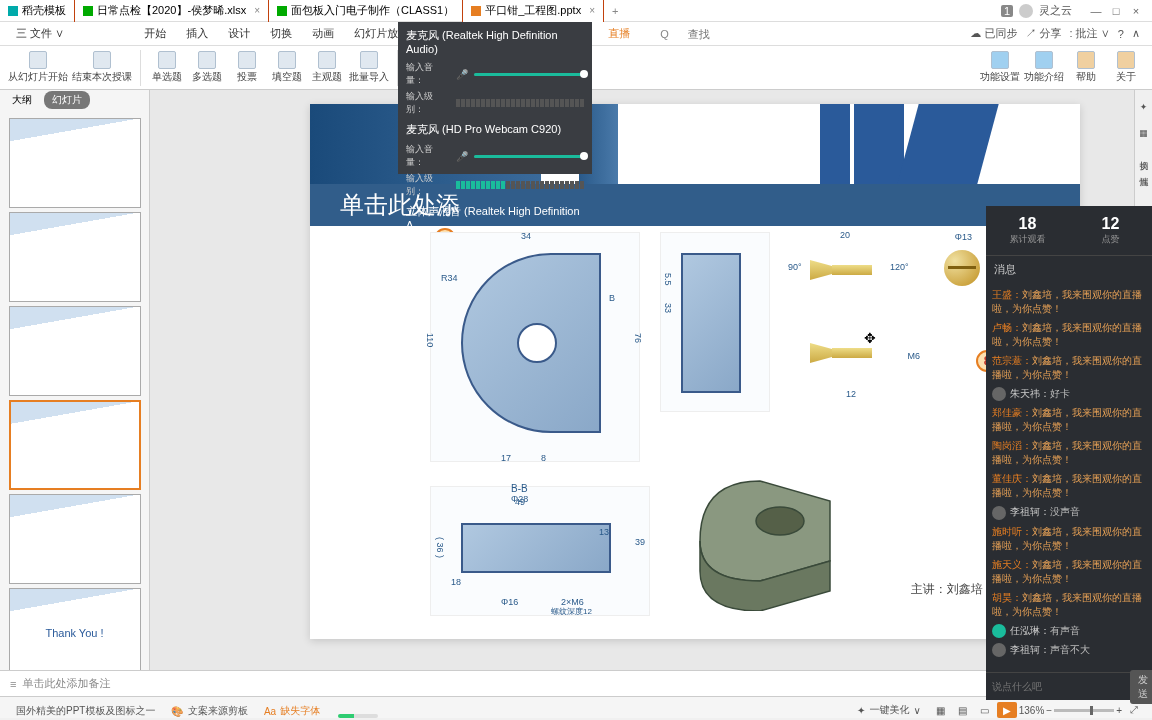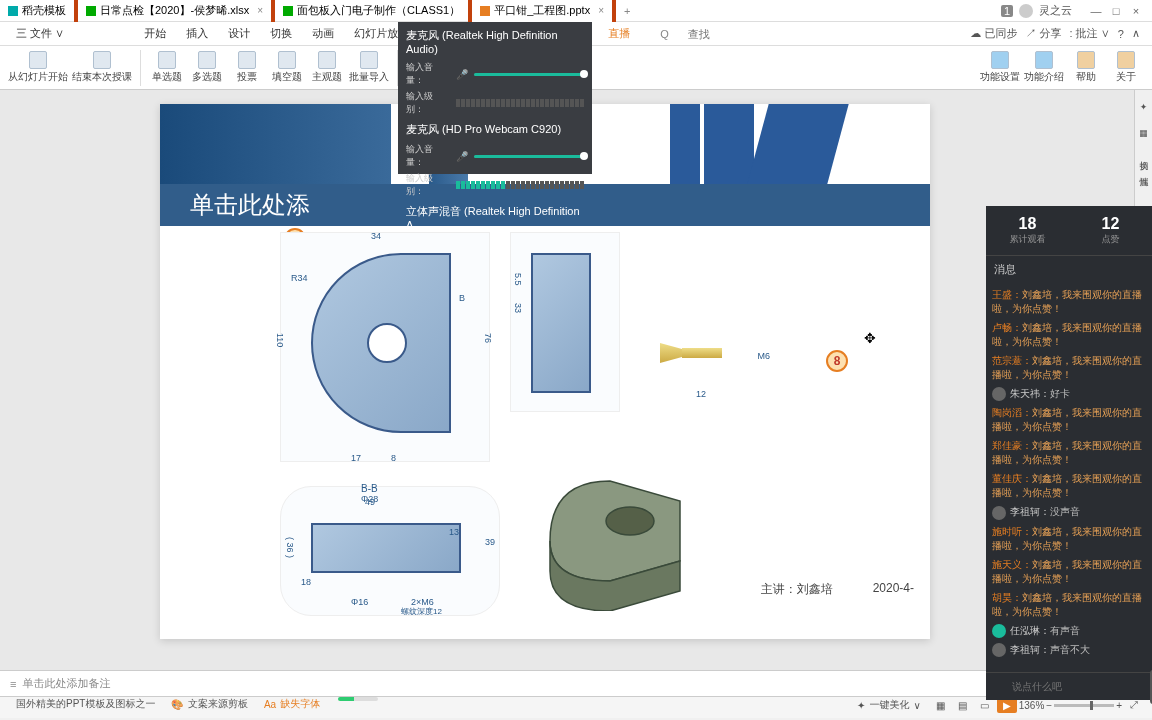--- a/index.html
+++ b/index.html
@@ -1,20 +1,20 @@
 <!DOCTYPE html>
 <html><head>
 <meta charset="utf-8">
 <style>
 * { margin: 0; padding: 0; box-sizing: border-box; font-family: "Microsoft YaHei", sans-serif; }
 body { background: #f0f0f0; width: 1152px; height: 720px; overflow: hidden; position: relative; font-size: 11px; }
 
 
 .titlebar { height: 22px; background: #fff; display: flex; align-items: center; border-bottom: 1px solid #ddd; }
-.tab { display: flex; align-items: center; height: 22px; padding: 0 8px; font-size: 11px; border-right: 4px solid #c2410c; gap: 4px; cursor: pointer; }
+.tab { display: flex; align-items: center; height: 22px; padding: 0 8px; font-size: 11px; border-right: 1px solid #c2410c; gap: 4px; cursor: pointer; }
 .tab.active { background: #fff; }
 .tab-icon { width: 10px; height: 10px; display: inline-block; }
 .tab-close { font-size: 10px; color: #888; margin-left: 4px; }
 .tab-add { padding: 0 8px; color: #888; }
 .titlebar-right { margin-left: auto; display: flex; align-items: center; gap: 6px; padding-right: 8px; font-size: 11px; color: #555; }
 .win-btns { display: flex; gap: 4px; margin-left: 10px; }
 .win-btn { width: 16px; height: 14px; display: flex; align-items: center; justify-content: center; color: #666; }
 
 
 .menubar { height: 24px; background: #fff; display: flex; align-items: center; padding: 0 6px; border-bottom: 1px solid #ddd; }
@@ -44,28 +44,28 @@
 .slide-header-blocks { position: absolute; right: 60px; top: 0; width: 200px; height: 80px; display: flex; gap: 4px; }
 .hblock { background: #2a5a9a; height: 80px; }
 .slide-title-bar { height: 42px; background: #315d8a; display: flex; align-items: center; padding-left: 30px; }
 .slide-title { color: #fff; font-size: 24px; font-family: SimHei, sans-serif; }
 .slide-body { position: relative; height: 380px; background: #fff; padding: 8px; }
 .drawing { position: absolute; background: #fafcfe; border: 1px solid #eee; }
 .drawing.d1 { left: 120px; top: 6px; width: 210px; height: 230px; }
 .drawing.d2 { left: 350px; top: 6px; width: 110px; height: 180px; }
 .drawing.d3 { left: 480px; top: 6px; width: 200px; height: 80px; }
 .drawing.d4 { left: 480px; top: 95px; width: 160px; height: 80px; }
-.drawing.d5 { left: 120px; top: 260px; width: 220px; height: 130px; border-radius: 31px; }
+.drawing.d5 { left: 120px; top: 260px; width: 220px; height: 130px; }
 .drawing.d6 { left: 340px; top: 215px; width: 250px; height: 190px; }
 .circle-num { width: 22px; height: 22px; border-radius: 50%; border: 2px solid #e67e22; background: #fde0b0; color: #c0392b; display: flex; align-items: center; justify-content: center; font-weight: bold; font-size: 12px; position: absolute; }
 .slide-footer { position: absolute; bottom: 8px; right: 16px; font-size: 12px; color: #444; display: flex; gap: 40px; }
 
 .notes-bar { height: 26px; background: #fff; border-top: 1px solid #ccc; display: flex; align-items: center; padding: 0 10px; font-size: 11px; color: #888; gap: 6px; }
 
-.statusbar { height: 22px; background: #f5f5f5; border-top: 1px solid #ccc; display: flex; align-items: flex-start; font-size: 10px; color: #555; padding: 0 8px; }
+.statusbar { height: 22px; background: #f5f5f5; border-top: 1px solid #ccc; display: flex; align-items: flex-end; font-size: 10px; color: #555; padding: 0 8px; }
 .sb-item { padding: 0 8px; display: flex; align-items: center; gap: 4px; }
 .sb-right { margin-left: auto; display: flex; align-items: center; gap: 2px; }
 .vbtn { width: 20px; height: 16px; border: 1px solid transparent; display: flex; align-items: center; justify-content: center; }
 .vbtn.play { background: #e67e22; color: #fff; border-radius: 2px; }
 
 
 .right-strip { position: absolute; right: 0; top: 90px; width: 18px; height: 540px; background: #f0f0f0; border-left: 1px solid #ccc; display: flex; flex-direction: column; align-items: center; gap: 8px; padding-top: 8px; font-size: 9px; }
 .rs-item { writing-mode: vertical-rl; padding: 4px 0; cursor: pointer; color: #555; }
 
 
@@ -88,21 +88,21 @@
 .stat-num { font-size: 16px; color: #fff; font-weight: bold; }
 .stat-label { font-size: 9px; color: #999; }
 .chat-title { padding: 6px 8px; font-size: 11px; color: #ccc; }
 .chat-list { flex: 1; overflow-y: auto; padding: 0 6px; }
 .chat-msg { margin: 5px 0; line-height: 1.4; font-size: 10px; }
 .chat-user { color: #e67e22; }
 .chat-text { color: #e6a055; }
 .chat-msg.sys .chat-text { color: #bbb; }
 .chat-avatar { width: 14px; height: 14px; border-radius: 50%; background: #666; display: inline-block; vertical-align: middle; margin-right: 4px; }
 .chat-input-row { height: 28px; display: flex; align-items: center; padding: 0 6px; gap: 6px; border-top: 1px solid #444; }
-.chat-input { flex: 1; background: transparent; border: none; color: #aaa; font-size: 10px; outline: none; margin-left: 20px; }
+.chat-input { flex: 1; background: transparent; border: none; color: #aaa; font-size: 10px; outline: none; }
 .chat-send { background: #555; color: #ccc; border: none; padding: 3px 8px; border-radius: 3px; font-size: 10px; }
 
 .move-cursor { position: absolute; left: 864px; top: 330px; font-size: 14px; color: #000; z-index: 45; pointer-events: none; }
 .screw { position: absolute; display: flex; align-items: center; }
 .screw-head { width: 22px; height: 20px; background: linear-gradient(180deg, #eedd88, #ccaa44); clip-path: polygon(0 0, 100% 30%, 100% 70%, 0 100%); }
 .screw-body { width: 40px; height: 10px; background: linear-gradient(180deg, #eedd88, #ccaa44); }
 .gold-circle { width: 36px; height: 36px; border-radius: 50%; background: radial-gradient(circle at 30% 30%, #f0e0a0, #c09020); position: absolute; }
 .iso-part { position: absolute; left: 20px; top: 0; width: 210px; height: 170px; }
 </style>
 </head>
@@ -226,20 +226,47 @@
       <span>帮助</span>
     </div>
   <div class="rb-item">
       <div class="rb-icon" style="background:#f0d0a0"></div>
       <span>关于</span>
     </div>
 </div>
 
 <div class="main">
 
+  <div class="slide-panel">
+    <div class="panel-tabs">
+      <div class="panel-tab">大纲</div>
+      <div class="panel-tab active">幻灯片</div>
+    </div>
+    <div class="slide-list">
+      <div class="thumb">
+          <div class="thumb-img"></div>
+        </div>
+      <div class="thumb">
+          <div class="thumb-img"></div>
+        </div>
+      <div class="thumb">
+          <div class="thumb-img"></div>
+        </div>
+      <div class="thumb selected">
+          <div class="thumb-img"></div>
+        </div>
+      <div class="thumb">
+          <div class="thumb-img"></div>
+        </div>
+      <div class="thumb">
+          <div class="thumb-img" style="display:flex;align-items:center;justify-content:center;color:#2a5a9a;font-size:11px">Thank You !</div>
+        </div>
+
+    </div>
+  </div>
 
   <div class="editor">
     <div class="slide-canvas">
       <div class="slide-header">
         <div class="slide-header-blocks">
           <div class="hblock" style="width:30px"></div>
           <div class="hblock" style="width:50px"></div>
           <div class="hblock" style="width:80px;transform:skewX(-15deg)"></div>
         </div>
       </div>
@@ -261,20 +288,33 @@
           <span style="position:absolute;bottom:-2px;left:70px;font-size:9px;color:#2a5a8a">17</span>
           <span style="position:absolute;bottom:-2px;left:110px;font-size:9px;color:#2a5a8a">8</span>
         </div>
 
         <div class="drawing d2">
           <div style="position:absolute;left:20px;top:20px;width:60px;height:140px;border:2px solid #3a5a8a;background:linear-gradient(135deg,#b0c8e0,#8aa8c8)"></div>
           <span style="position:absolute;top:70px;left:2px;font-size:9px;color:#2a5a8a;writing-mode:vertical-rl">33</span>
           <span style="position:absolute;top:40px;left:2px;font-size:9px;color:#2a5a8a;writing-mode:vertical-rl">5.5</span>
         </div>
 
+        <div class="drawing d3" style="border:none;background:transparent">
+          <span style="position:absolute;top:-2px;left:50px;font-size:9px;color:#2a5a8a">20</span>
+          <span style="position:absolute;top:30px;left:-2px;font-size:9px;color:#2a5a8a">90°</span>
+          <div class="screw" style="left:20px;top:28px">
+              <div class="screw-head"></div>
+              <div class="screw-body"></div>
+            </div>
+          <span style="position:absolute;top:30px;left:100px;font-size:9px;color:#2a5a8a">120°</span>
+          <div class="gold-circle" style="right:10px;top:18px">
+            <div style="position:absolute;left:4px;top:16px;width:28px;height:3px;background:#806010"></div>
+          </div>
+          <span style="position:absolute;top:0;right:18px;font-size:9px;color:#2a5a8a">Φ13</span>
+        </div>
 
         <div class="drawing d4" style="border:none;background:transparent">
           <div class="screw" style="left:20px;top:22px">
               <div class="screw-head"></div>
               <div class="screw-body"></div>
             </div>
           <span style="position:absolute;top:30px;right:30px;font-size:9px;color:#2a5a8a">M6</span>
           <span style="position:absolute;bottom:2px;left:56px;font-size:9px;color:#2a5a8a">12</span>
         </div>
 
@@ -442,22 +482,22 @@
         <div class="stat-num">12</div>
         <div class="stat-label">点赞</div>
       </div>
   </div>
   <div class="chat-title">消息</div>
   <div class="chat-list">
       <div class="chat-msg"><span class="chat-user">王盛：</span><span class="chat-text">刘鑫培，我来围观你的直播啦，为你点赞！</span></div>
       <div class="chat-msg"><span class="chat-user">卢畅：</span><span class="chat-text">刘鑫培，我来围观你的直播啦，为你点赞！</span></div>
       <div class="chat-msg"><span class="chat-user">范宗薏：</span><span class="chat-text">刘鑫培，我来围观你的直播啦，为你点赞！</span></div>
       <div class="chat-msg sys"><span class="chat-avatar"></span><span class="chat-user" style="color: rgb(204, 204, 204);">朱天祎：</span><span class="chat-text">好卡</span></div>
+      <div class="chat-msg"><span class="chat-user">郑佳豪：</span><span class="chat-text">刘鑫培，我来围观你的直播啦，为你点赞！</span></div>
       <div class="chat-msg"><span class="chat-user">陶岗滔：</span><span class="chat-text">刘鑫培，我来围观你的直播啦，为你点赞！</span></div>
-      <div class="chat-msg"><span class="chat-user">郑佳豪：</span><span class="chat-text">刘鑫培，我来围观你的直播啦，为你点赞！</span></div>
       <div class="chat-msg"><span class="chat-user">董佳庆：</span><span class="chat-text">刘鑫培，我来围观你的直播啦，为你点赞！</span></div>
       <div class="chat-msg sys"><span class="chat-avatar"></span><span class="chat-user" style="color: rgb(204, 204, 204);">李祖轲：</span><span class="chat-text">没声音</span></div>
       <div class="chat-msg"><span class="chat-user">施时听：</span><span class="chat-text">刘鑫培，我来围观你的直播啦，为你点赞！</span></div>
       <div class="chat-msg"><span class="chat-user">施天义：</span><span class="chat-text">刘鑫培，我来围观你的直播啦，为你点赞！</span></div>
       <div class="chat-msg"><span class="chat-user">胡昊：</span><span class="chat-text">刘鑫培，我来围观你的直播啦，为你点赞！</span></div>
       <div class="chat-msg sys"><span class="chat-avatar" style="background: rgb(26, 188, 156);"></span><span class="chat-user" style="color: rgb(204, 204, 204); margin-top: 48px;">任泓琳：</span><span class="chat-text">有声音</span></div>
       <div class="chat-msg sys"><span class="chat-avatar"></span><span class="chat-user" style="color: rgb(204, 204, 204);">李祖轲：</span><span class="chat-text">声音不大</span></div>
     </div>
   <div class="chat-input-row">
     <input class="chat-input" placeholder="说点什么吧" style="">

